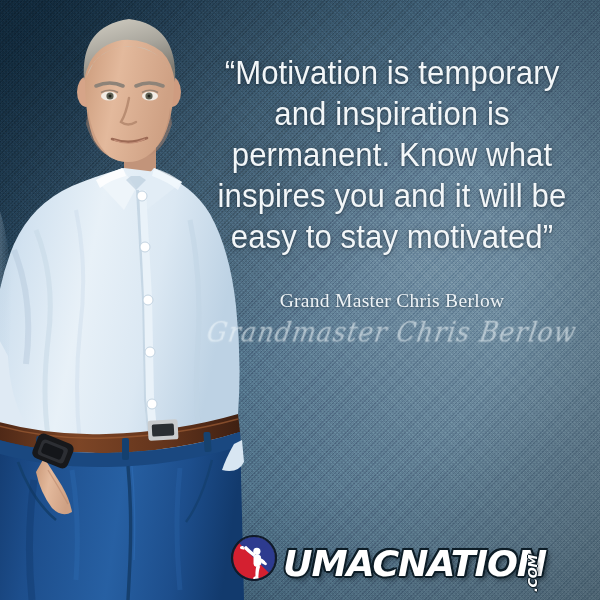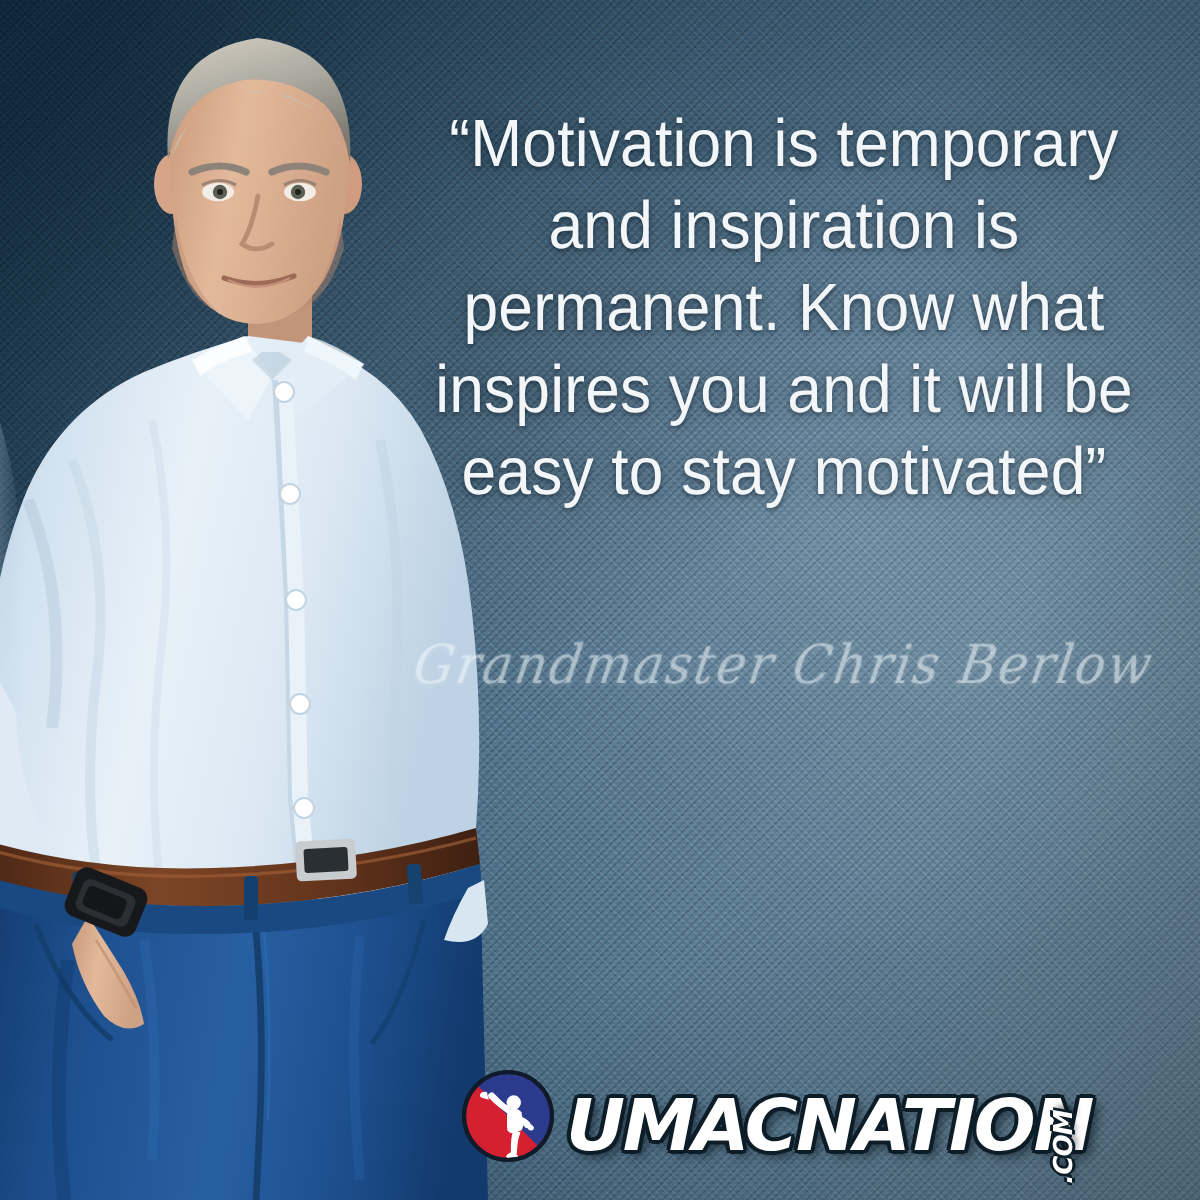--- a/index.html
+++ b/index.html
@@ -312,20 +312,21 @@
       <rect x="58" y="438" width="38" height="26" rx="6" fill="#17181b" transform="rotate(22 77 451)"></rect>
       <rect x="63" y="443" width="28" height="17" rx="4" fill="#2c2e33" transform="rotate(22 77 451)"></rect>
       <rect x="66" y="446" width="21" height="11" rx="2.5" fill="#14161a" transform="rotate(22 77 451)"></rect>
 
       <path d="M258 444 Q250 458 246 470 Q262 474 268 462 L266 440 Z" fill="#d8e6f2"></path>
     </svg>
   </div>
 
   <div class="quote">“Motivation is temporary and inspiration is permanent. Know what inspires you and it will be easy to stay motivated”</div>
 
+  <div class="attrib">Grand Master Chris Berlow</div>
 
   <div class="signature">Grandmaster Chris Berlow</div>
 
   <div class="logo">
     <div class="logo-badge">
       <svg viewBox="0 0 100 100">
         <defs>
           <clipPath id="cCirc">
               <circle cx="50" cy="50" r="44"></circle>
             </clipPath>

